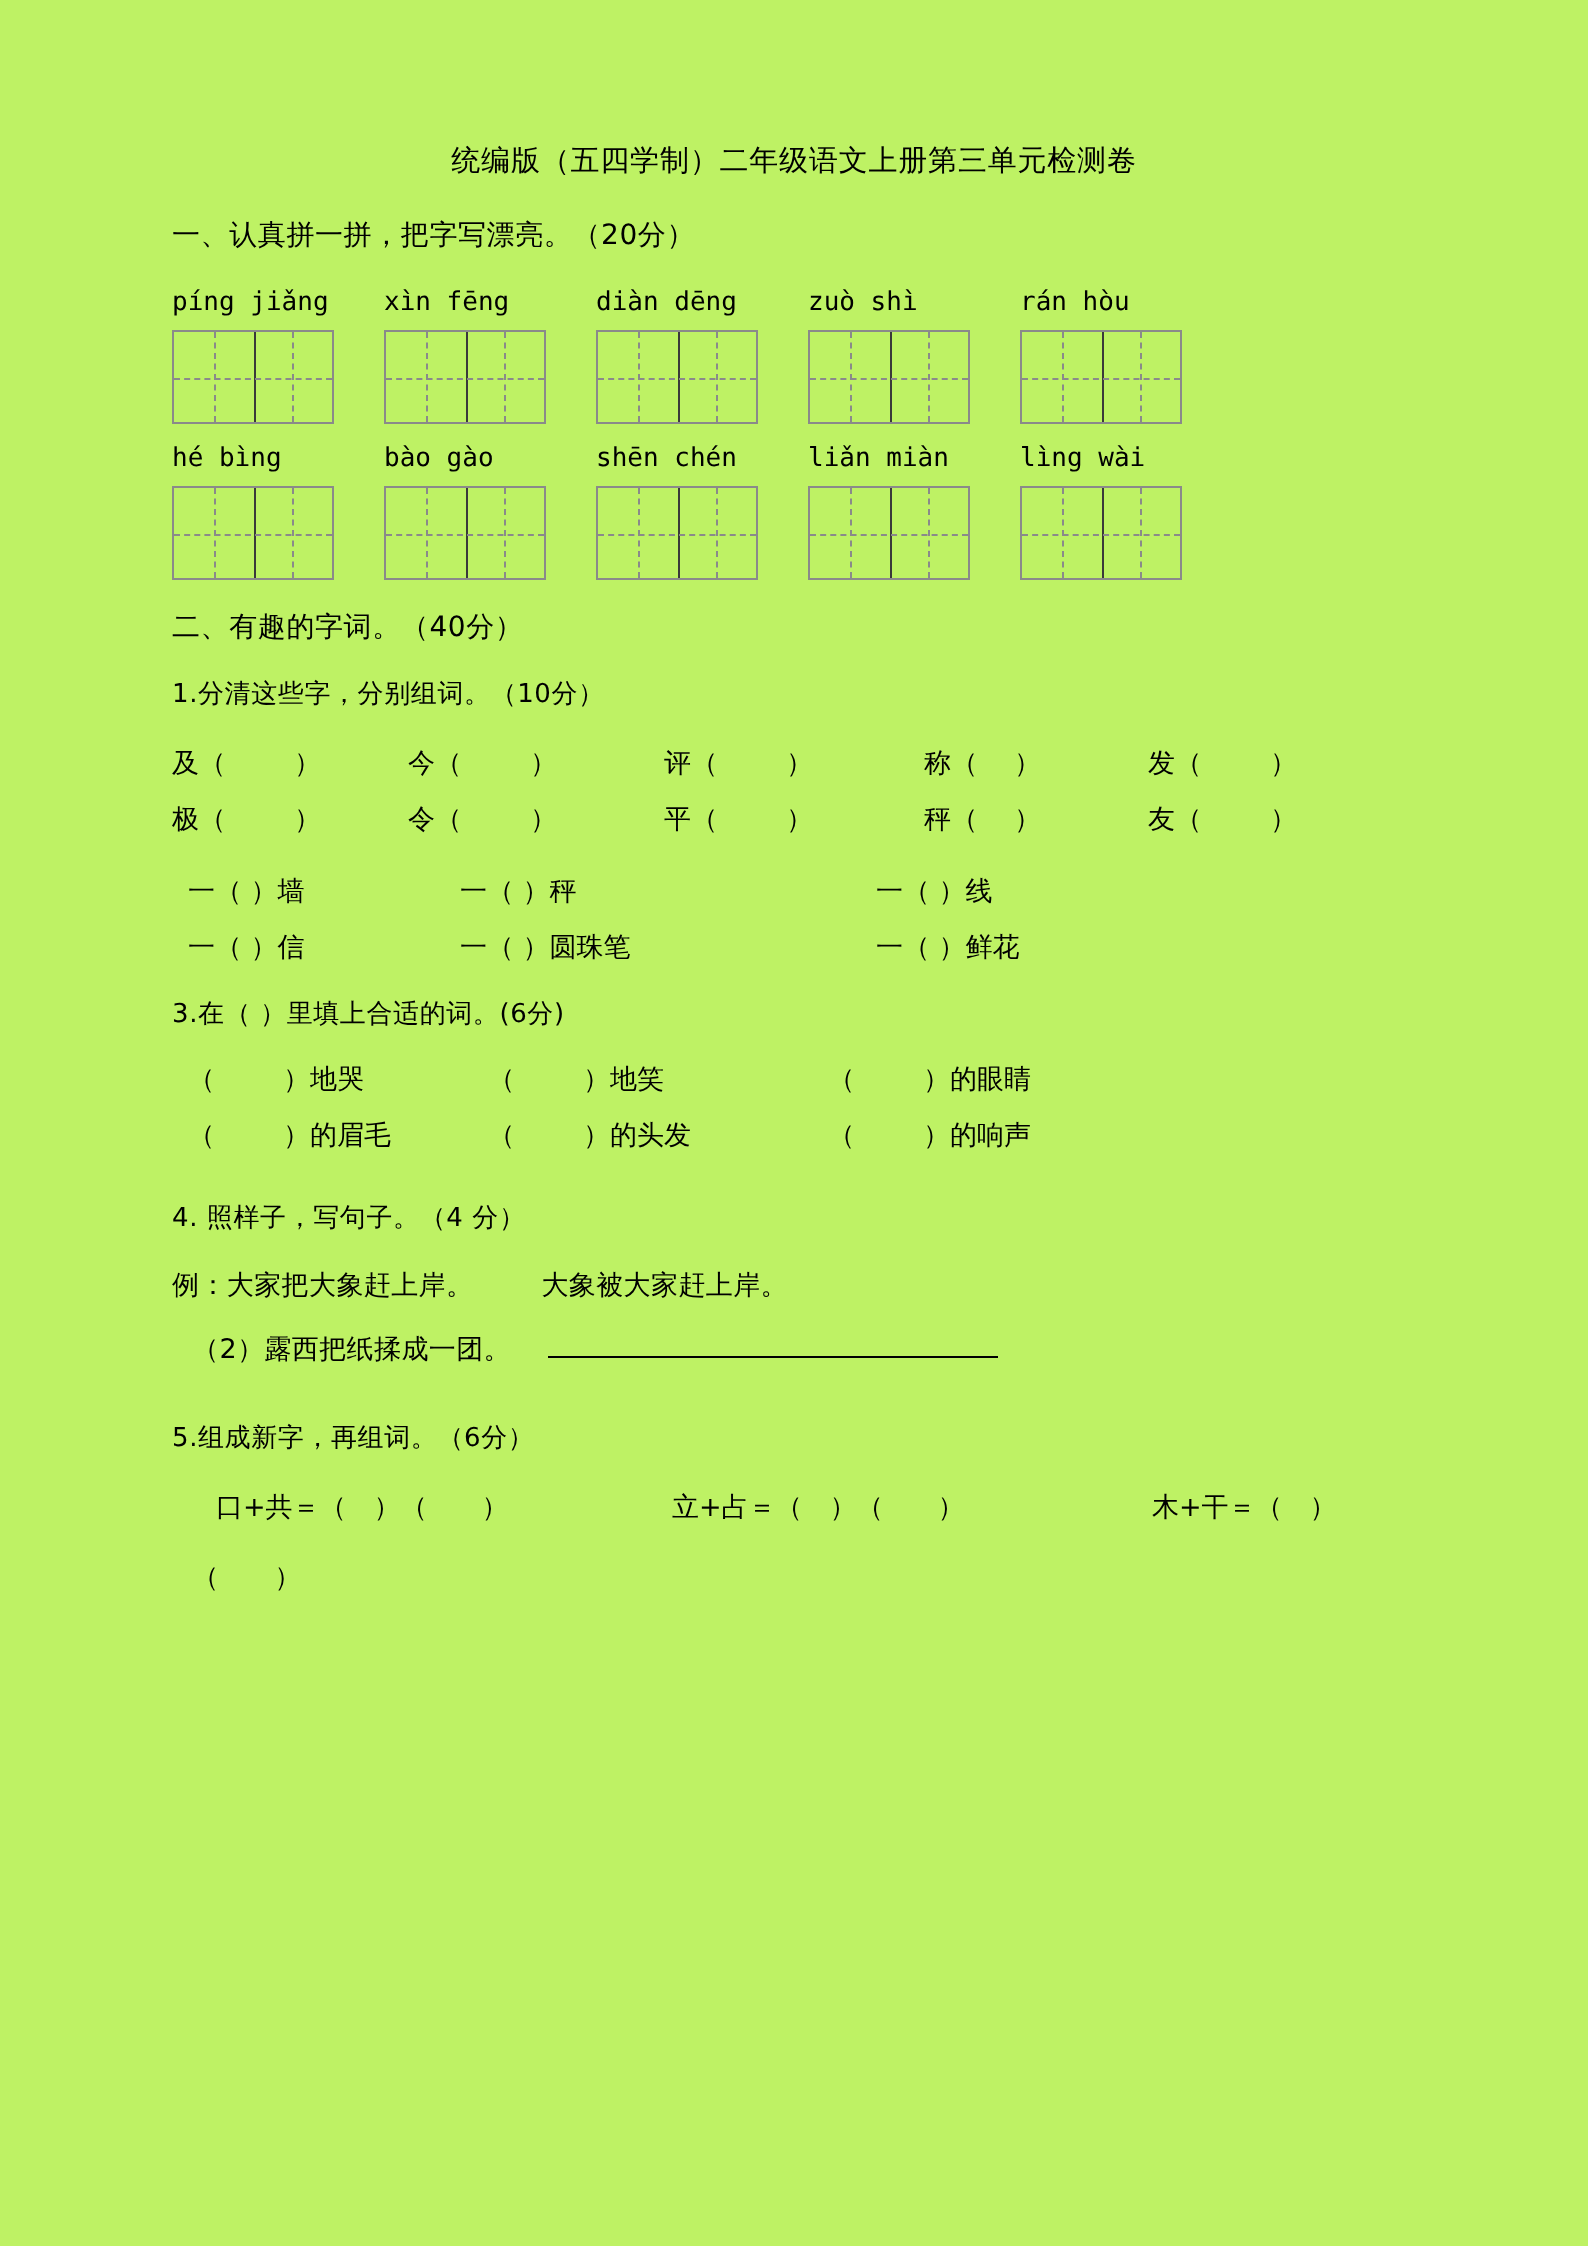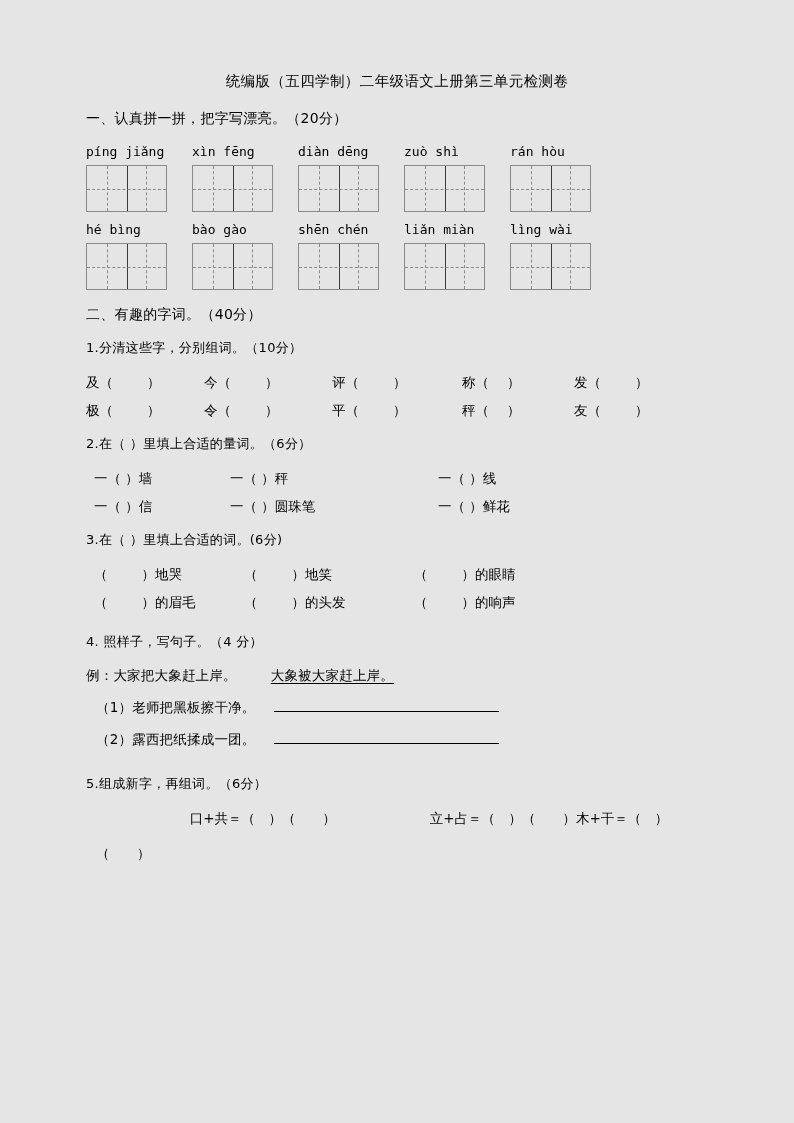--- a/index.html
+++ b/index.html
@@ -5,21 +5,21 @@
 <style>
   html, body {
     margin: 0;
     padding: 0;
     background: #ffffff;
   }
   .page {
     position: relative;
     width: 794px;
     height: 1123px;
-    background: #e5e5e5;
+    background: #bef264;
     margin: 0 auto;
     overflow: hidden;
     font-family: "DejaVu Sans", "Liberation Sans", sans-serif;
     color: #000000;
   }
   .sheet {
     position: absolute;
     left: 86px;
     top: 70px;
     width: 622px;
@@ -107,21 +107,20 @@
   }
   .tzg .v-q3 {
     position: absolute;
     top: 0; bottom: 0;
     left: 75%;
     border-left: 1.2px dashed #8a8a8a;
   }
   .gap-s { display: inline-block; width: 18px; }
   .gap-m { display: inline-block; width: 34px; }
   .under {
-    text-decoration: underline;
     text-underline-offset: 3px;
   }
   .blank-line {
     display: inline-block;
     border-bottom: 1.4px solid #000;
     height: 15px;
     vertical-align: baseline;
   }
   .bl-wide { width: 225px; }
 
@@ -149,32 +148,32 @@
   .mw-grid > div { flex: 0 0 auto; }
   .mw-c1 { width: 118px; }
   .mw-c2 { width: 190px; }
 
   .adv-grid {
     display: flex;
     font-size: 13.5px;
     line-height: 28px;
     white-space: nowrap;
     padding-left: 8px;
+    font-family: Liberation Mono, monospace;
   }
   .adv-grid > div { flex: 0 0 auto; }
   .adv-c1 { width: 150px; }
   .adv-c2 { width: 170px; }
 
   .combo-grid {
     display: flex;
     font-size: 13.5px;
     line-height: 28px;
     white-space: nowrap;
     padding-left: 22px;
-    text-align: right;
   }
   .combo-grid > div { flex: 0 0 auto; }
   .cb-c1 { width: 228px; }
   .cb-c2 { width: 240px; }
 
   .spacer-8 { height: 8px; }
   .spacer-14 { height: 14px; }
 </style>
 </head>
 <body>
@@ -327,21 +326,20 @@
       <div class="col-w4">
         <span>秤（</span><span class="gap-s"></span><span>）</span>
       </div>
       <div>
         <span>友（</span><span class="gap-m"></span><span>）</span>
       </div>
     </div>
 
     <div class="spacer-8"></div>
 
-    <div class="sub-head">2.在（ ）里填上合适的量词。（6分）</div>
 
     <div class="mw-grid">
       <div class="mw-c1">
         <span>一（ ）</span><span>墙</span>
       </div>
       <div class="mw-c2">
         <span>一（ ）</span><span>秤</span>
       </div>
       <div>
         <span>一（ ）</span><span>线</span>
@@ -389,23 +387,20 @@
     </div>
 
     <div class="spacer-14"></div>
 
     <div class="sub-head">4. 照样子，写句子。（4 分）</div>
 
     <div class="q-row">
       <span>例：大家把大象赶上岸。</span><span class="gap-m"></span><span class="under">大象被大家赶上岸。</span>
     </div>
 
-    <div class="q-row indent1">
-      <span>（1）老师把黑板擦干净。</span><span class="gap-s"></span><span class="blank-line bl-wide"></span>
-    </div>
 
     <div class="q-row indent1">
       <span>（2）露西把纸揉成一团。</span><span class="gap-s"></span><span class="blank-line bl-wide"></span>
     </div>
 
     <div class="spacer-14"></div>
 
     <div class="sub-head">5.组成新字，再组词。（6分）</div>
 
     <div class="combo-grid">

